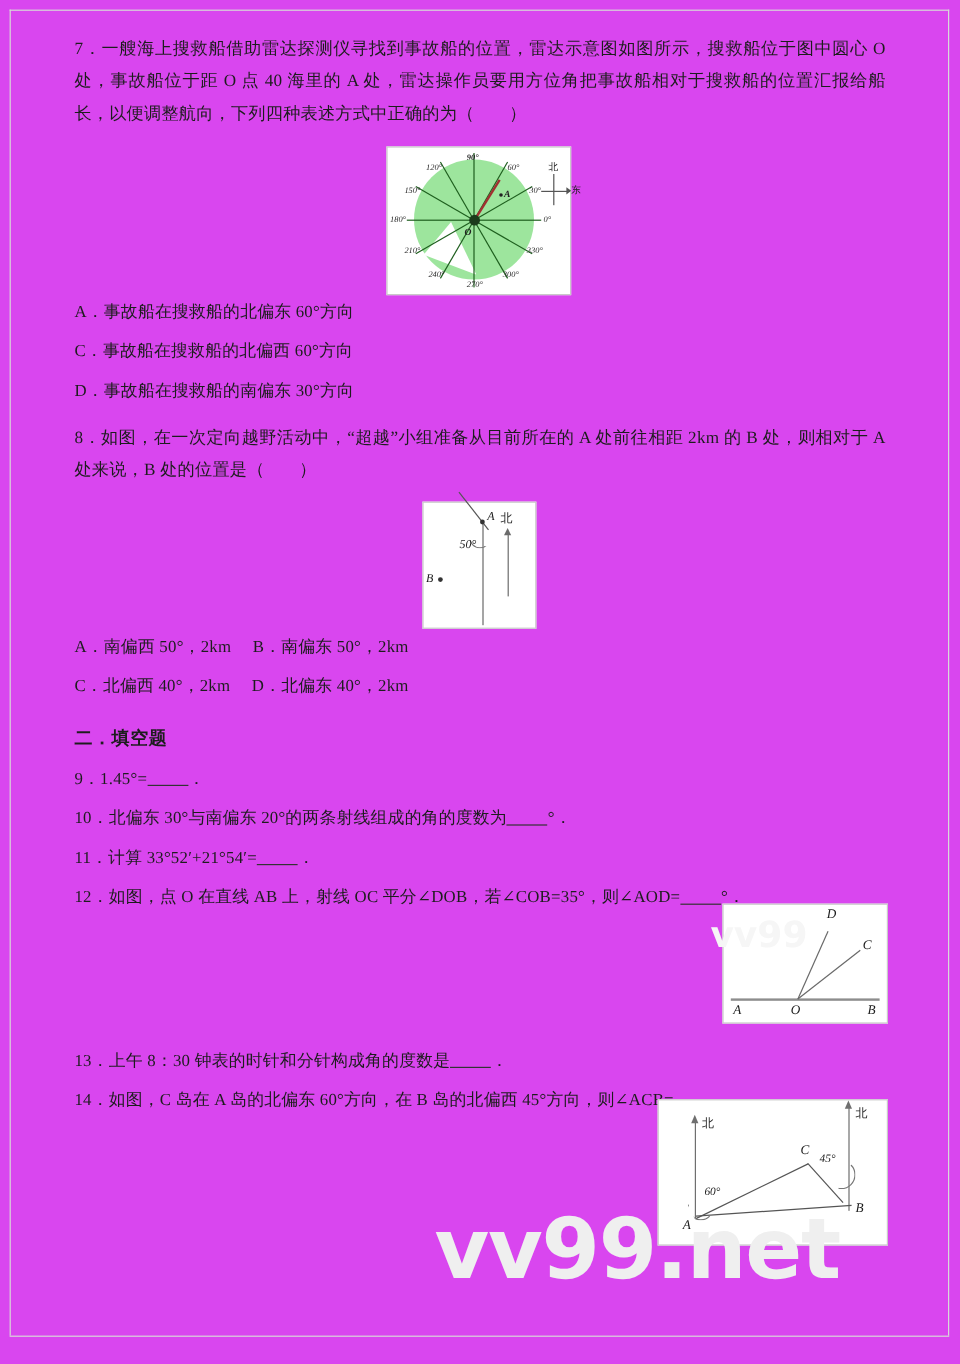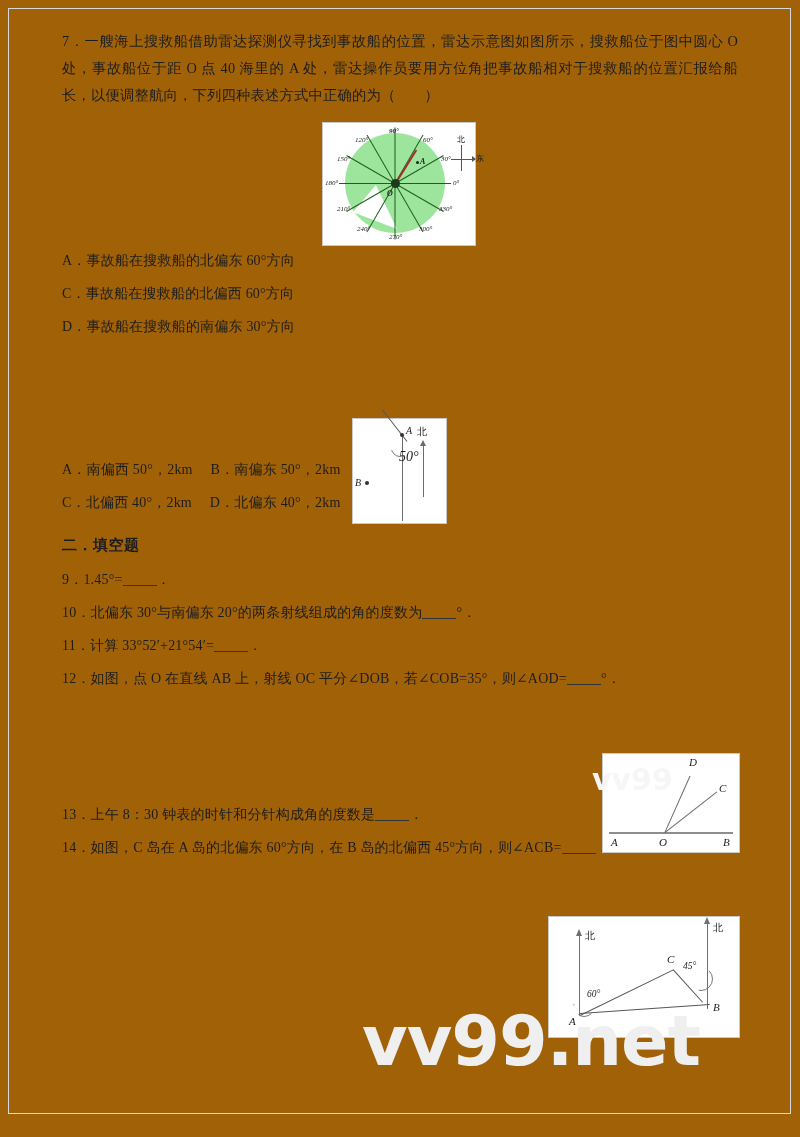--- a/index.html
+++ b/index.html
@@ -8,21 +8,21 @@
     background: #ffffff;
   }
   body {
     font-family: "Liberation Serif", "DejaVu Serif", serif;
     color: #1d1d1d;
   }
   #page {
     position: relative;
     width: 800px;
     height: 1137px;
-    background: #a16207;
+    background: #d946ef;
     overflow: hidden;
   }
   
   .frame-top, .frame-left, .frame-right, .frame-bottom {
     position: absolute;
     background: #d8d8d8;
   }
   .frame-top  { left: 8px;  top: 8px;    width: 783px; height: 1px; }
   .frame-left { left: 8px;  top: 8px;    width: 1px;   height: 1105px; }
   .frame-right{ left: 790px;top: 8px;    width: 1px;   height: 1105px; }
@@ -147,21 +147,21 @@
 
   
   #fig8 { left: 352px; top: 418px; width: 93px; height: 104px; }
   #fig8 .vline { position: absolute; left: 49px; top: 16px; width: 1.4px; height: 86px; background: #6b6b6b; }
   #fig8 .ab { position: absolute; left: 14px; top: 22px; width: 40px; height: 1.2px; background: #555; transform-origin: 100% 50%; transform: rotate(52deg); }
   #fig8 .ptA { position: absolute; left: 47px; top: 14px; width: 4px; height: 4px; border-radius: 50%; background: #333; }
   #fig8 .ptB { position: absolute; left: 12px; top: 62px; width: 4px; height: 4px; border-radius: 50%; background: #333; }
   #fig8 .lA { position: absolute; left: 53px; top: 6px; font-size: 10px; font-style: italic; }
   #fig8 .lB { position: absolute; left: 2px; top: 58px; font-size: 10px; font-style: italic; }
   #fig8 .lBei { position: absolute; left: 64px; top: 6px; font-size: 10px; font-family: "DejaVu Sans", sans-serif; }
-  #fig8 .ang { position: absolute; left: 46px; top: 30px; font-size: 14px; font-style: italic; }
+  #fig8 .ang { position: absolute; left: 30px; top: 30px; font-size: 10px; font-style: italic; }
   #fig8 .arrow { position: absolute; left: 70px; top: 26px; width: 1.2px; height: 52px; background: #6b6b6b; }
   #fig8 .arrowtip {
     position: absolute; left: 67px; top: 21px;
     width: 0; height: 0;
     border-bottom: 6px solid #6b6b6b;
     border-left: 3.5px solid transparent;
     border-right: 3.5px solid transparent;
   }
   #fig8 .arcA {
     position: absolute; left: 38px; top: 20px;
@@ -243,20 +243,23 @@
     <p class="q">
       <span>7．</span><span>一艘海上搜救船借助雷达探测仪寻找到事故船的位置，雷达示意图如图所示，搜救船位于图中圆心 O 处，事故船位于距 O 点 40 海里的 A 处，雷达操作员要用方位角把事故船相对于搜救船的位置汇报给船长，以便调整航向，下列四种表述方式中正确的为（　　）</span>
     </p>
 
     <div style="height:128px;"></div>
 
     <p class="opt">A．事故船在搜救船的北偏东 60°方向</p>
     <p class="opt">C．事故船在搜救船的北偏西 60°方向</p>
     <p class="opt">D．事故船在搜救船的南偏东 30°方向</p>
 
+    <p class="q" style="margin-top:12px;">
+      <span>8．</span><span>如图，在一次定向越野活动中，“超越”小组准备从目前所在的 A 处前往相距 2km 的 B 处，则相对于 A 处来说，B 处的位置是（　　）</span>
+    </p>
 
     <div style="height:110px;"></div>
 
     <p class="opt">A．南偏西 50°，2km　 B．南偏东 50°，2km</p>
     <p class="opt">C．北偏西 40°，2km　 D．北偏东 40°，2km</p>
 
     <div class="sec-head">二．填空题</div>
 
     <p class="opt">
       <span>9．</span><span>1.45°=</span><span class="blank"></span><span>．</span>

